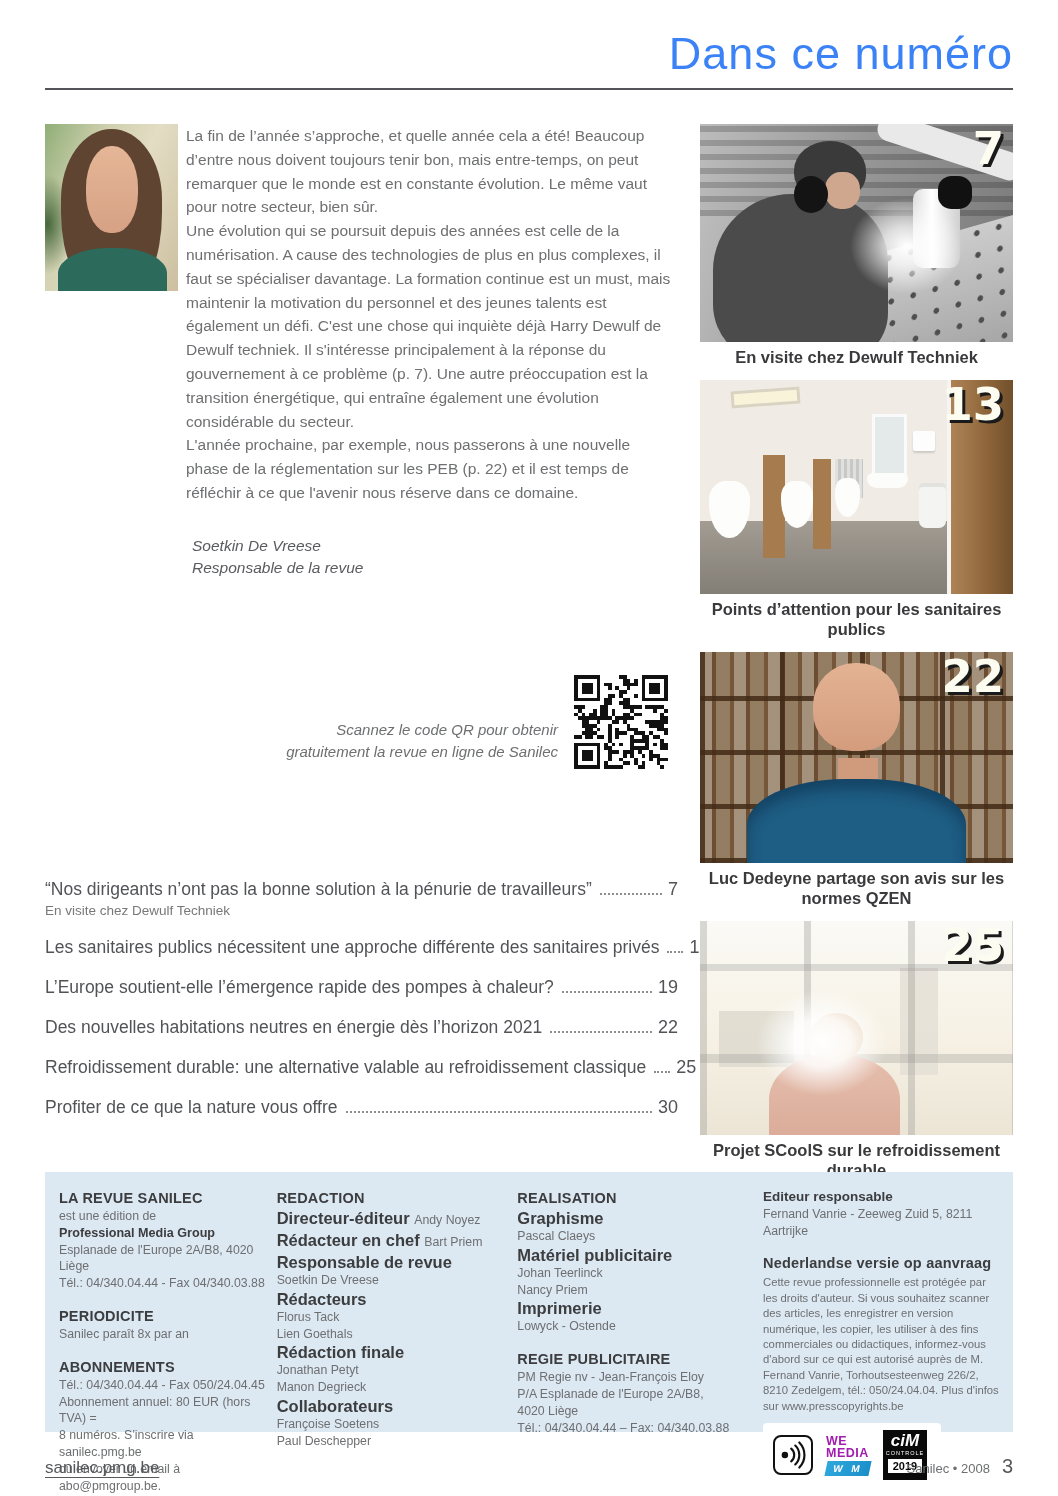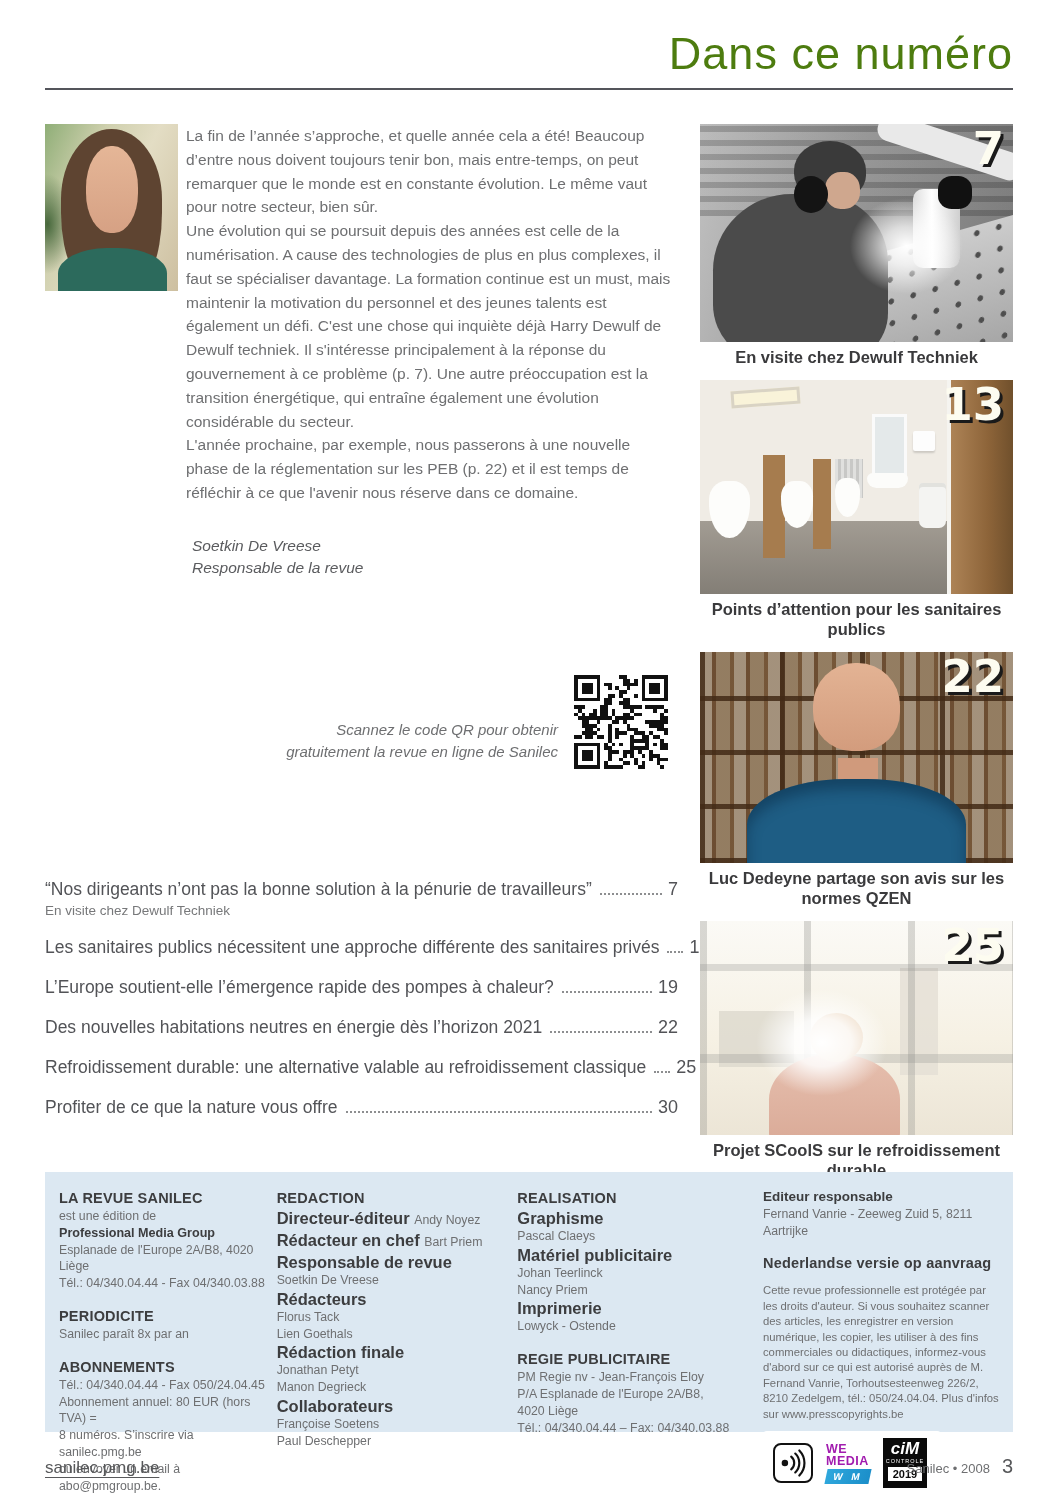--- a/index.html
+++ b/index.html
@@ -3,21 +3,21 @@
 <meta charset="utf-8">
 <style>
   * { margin:0; padding:0; box-sizing:border-box; }
   html,body { background:#ffffff; }
   body { font-family:"Liberation Sans","DejaVu Sans",sans-serif; }
   .page { position:relative; width:1058px; height:1496px; background:#fff; padding:0 45px; overflow:hidden; }
 
   
   .hdr { padding-top:16px; text-align:right; }
   .issue-line { font-size:16px; letter-spacing:4px; color:#7d7e82; }
-  .page-title { font-size:45px; font-weight:400; letter-spacing:1px; color:#4d7c0f; margin-top:12px; }
+  .page-title { font-size:45px; font-weight:400; letter-spacing:1px; color:#3b82f6; margin-top:12px; }
   .title-rule { border-bottom:2px solid #54555b; margin-top:8px; }
 
   
   .main { display:flex; gap:22px; margin-top:34px; }
   .left-col { width:633px; }
   .right-col { width:313px; }
 
   
   .edit-row { display:flex; gap:8px; }
   .portrait { width:133px; height:167px; flex:none; position:relative; overflow:hidden; background:linear-gradient(115deg,#8fae77 0%,#cfd0ae 30%,#e3ddc4 55%,#cdbfa0 100%); }
@@ -100,21 +100,21 @@
   
   .colophon { position:absolute; left:45px; right:45px; top:1172px; height:260px; background:#dce8f2; padding:17px 14px 16px 14px; display:flex; justify-content:space-between; }
   .c-col1 { width:215px; } .c-col2 { width:238px; } .c-col3 { width:243px; } .c-col4 { width:236px; }
   .c-h { font-weight:bold; font-size:14.5px; color:#3c3d3f; letter-spacing:.2px; line-height:19px; }
   .c-small { font-size:12.3px; color:#6e6f71; line-height:16.8px; }
   .c-small-b { font-size:12.6px; font-weight:bold; color:#3c3d3f; line-height:16.8px; }
   .c-gap { height:15px; }
   .role { font-weight:bold; font-size:16.5px; color:#3c3d3f; line-height:20px; }
   .role .name-inline { font-weight:normal; font-size:12.3px; color:#6e6f71; }
   .name { font-size:12.3px; color:#6e6f71; line-height:16.8px; }
-  .nl-text { font-size:11.3px; color:#6e6f71; line-height:15.4px; margin-top:10px; }
+  .nl-text { font-size:11.3px; color:#6e6f71; line-height:15.4px; margin-top:2px; }
   .logo-strip { margin-top:9px; background:#fff; border-radius:4px; width:178px; height:64px; display:flex; align-items:center; gap:13px; padding:0 10px; }
   .spk-icon { width:40px; height:40px; border:2.5px solid #111; border-radius:8px; position:relative; flex:none; }
   .spk-icon svg { width:100%; height:100%; display:block; }
   .wemedia { flex:none; text-align:left; }
   .wm-txt { font-weight:bold; font-size:12.5px; line-height:12px; color:#a21caf; letter-spacing:.5px; }
   .wm-mark { margin-top:2px; width:44px; height:15px; background:linear-gradient(100deg,#2fa8dd,#1b8ec9); transform:skewX(-12deg); color:#fff; font-weight:bold; font-size:10px; text-align:center; line-height:15px; letter-spacing:3px; }
   .cim { flex:none; width:44px; height:50px; background:#0a0a0a; color:#fff; text-align:center; padding-top:2px; }
   .cim-1 { font-size:17px; font-weight:bold; font-style:italic; line-height:18px; }
   .cim-2 { font-size:5.5px; letter-spacing:1px; line-height:7px; }
   .cim-3 { background:#fff; color:#0a0a0a; font-size:11px; font-weight:bold; width:34px; margin:2px auto 0; line-height:14px; }

